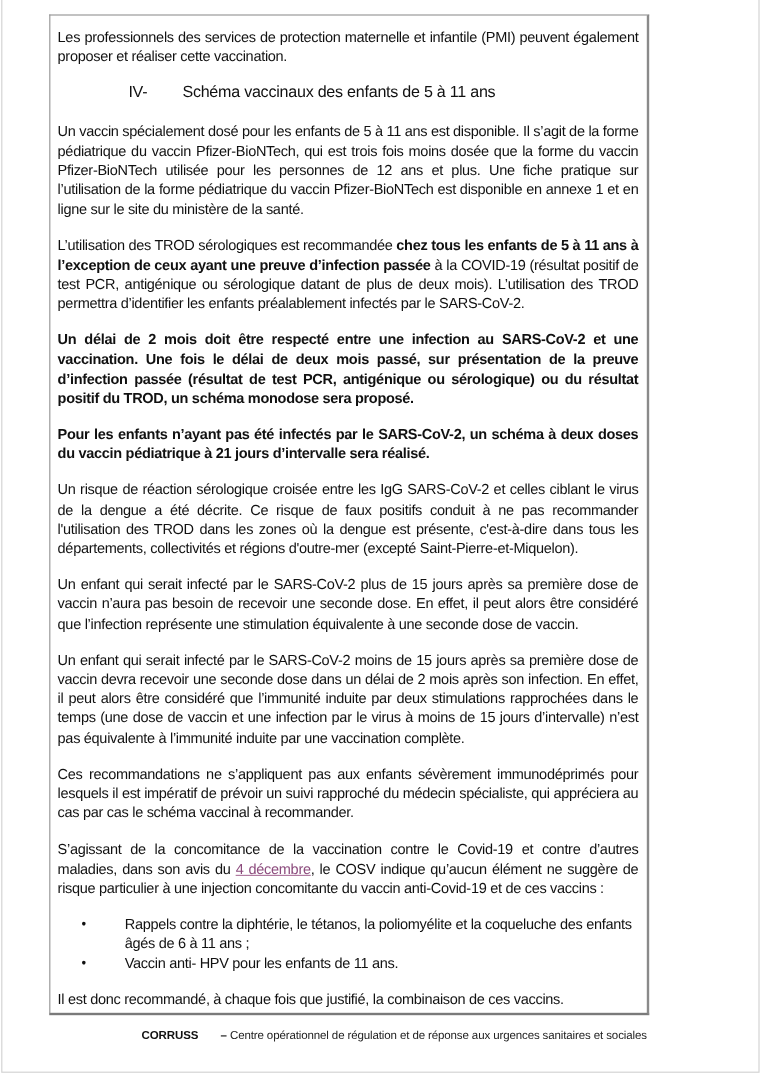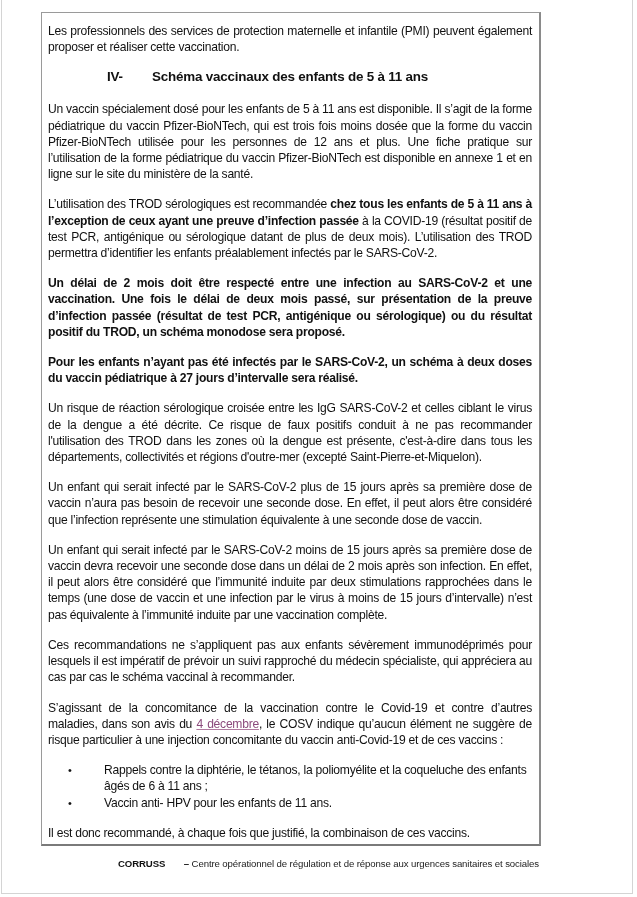--- a/index.html
+++ b/index.html
@@ -44,21 +44,21 @@
     color: #111111;
     text-align: justify;
     letter-spacing: -0.25px;
     word-spacing: 0px;
   }
   p.mb { margin-bottom: 14px; }
   b { font-weight: bold; }
   .section-heading {
     display: flex;
     align-items: baseline;
-    font-weight: bold;
+    font-weight: normal;
     font-size: 13.4px;
     color: #111111;
     margin: 11px 0 17px 22px;
     letter-spacing: -0.2px;
     padding-left: 37px;
   }
   .section-heading .num {
     width: 45px;
     display: inline-block;
   }
@@ -114,21 +114,21 @@
       <span class="num">IV-</span>
       <span>Schéma vaccinaux des enfants de 5 à 11 ans</span>
     </div>
 
     <p class="mb">Un vaccin spécialement dosé pour les enfants de 5 à 11 ans est disponible. Il s’agit de la forme pédiatrique du vaccin Pfizer-BioNTech, qui est trois fois moins dosée que la forme du vaccin Pfizer-BioNTech utilisée pour les personnes de 12 ans et plus. Une fiche pratique sur l’utilisation de la forme pédiatrique du vaccin Pfizer-BioNTech est disponible en annexe 1 et en ligne sur le site du ministère de la santé.</p>
 
     <p class="mb"><span>L’utilisation des TROD sérologiques est recommandée </span><b>chez tous les enfants de 5 à 11 ans à l’exception de ceux ayant une preuve d’infection passée</b><span> à la COVID-19 (résultat positif de test PCR, antigénique ou sérologique datant de plus de deux mois). L’utilisation des TROD permettra d’identifier les enfants préalablement infectés par le SARS-CoV-2.</span></p>
 
     <p class="mb"><b>Un délai de 2 mois doit être respecté entre une infection au SARS-CoV-2 et une vaccination. Une fois le délai de deux mois passé, sur présentation de la preuve d’infection passée (résultat de test PCR, antigénique ou sérologique) ou du résultat positif du TROD, un schéma monodose sera proposé.</b></p>
 
-    <p class="mb"><b>Pour les enfants n’ayant pas été infectés par le SARS-CoV-2, un schéma à deux doses du vaccin pédiatrique à 27 jours d’intervalle sera réalisé.</b></p>
+    <p class="mb"><b>Pour les enfants n’ayant pas été infectés par le SARS-CoV-2, un schéma à deux doses du vaccin pédiatrique à 21 jours d’intervalle sera réalisé.</b></p>
 
     <p class="mb">Un risque de réaction sérologique croisée entre les IgG SARS-CoV-2 et celles ciblant le virus de la dengue a été décrite. Ce risque de faux positifs conduit à ne pas recommander l'utilisation des TROD dans les zones où la dengue est présente, c'est-à-dire dans tous les départements, collectivités et régions d'outre-mer (excepté Saint-Pierre-et-Miquelon).</p>
 
     <p class="mb">Un enfant qui serait infecté par le SARS-CoV-2 plus de 15 jours après sa première dose de vaccin n’aura pas besoin de recevoir une seconde dose. En effet, il peut alors être considéré que l’infection représente une stimulation équivalente à une seconde dose de vaccin.</p>
 
     <p class="mb">Un enfant qui serait infecté par le SARS-CoV-2 moins de 15 jours après sa première dose de vaccin devra recevoir une seconde dose dans un délai de 2 mois après son infection. En effet, il peut alors être considéré que l’immunité induite par deux stimulations rapprochées dans le temps (une dose de vaccin et une infection par le virus à moins de 15 jours d’intervalle) n’est pas équivalente à l’immunité induite par une vaccination complète.</p>
 
     <p class="mb">Ces recommandations ne s’appliquent pas aux enfants sévèrement immunodéprimés pour lesquels il est impératif de prévoir un suivi rapproché du médecin spécialiste, qui appréciera au cas par cas le schéma vaccinal à recommander.</p>
 
     <p class="mb"><span>S’agissant de la concomitance de la vaccination contre le Covid-19 et contre d’autres maladies, dans son avis du </span><a class="link">4 décembre</a><span>, le COSV indique qu’aucun élément ne suggère de risque particulier à une injection concomitante du vaccin anti-Covid-19 et de ces vaccins :</span></p>

